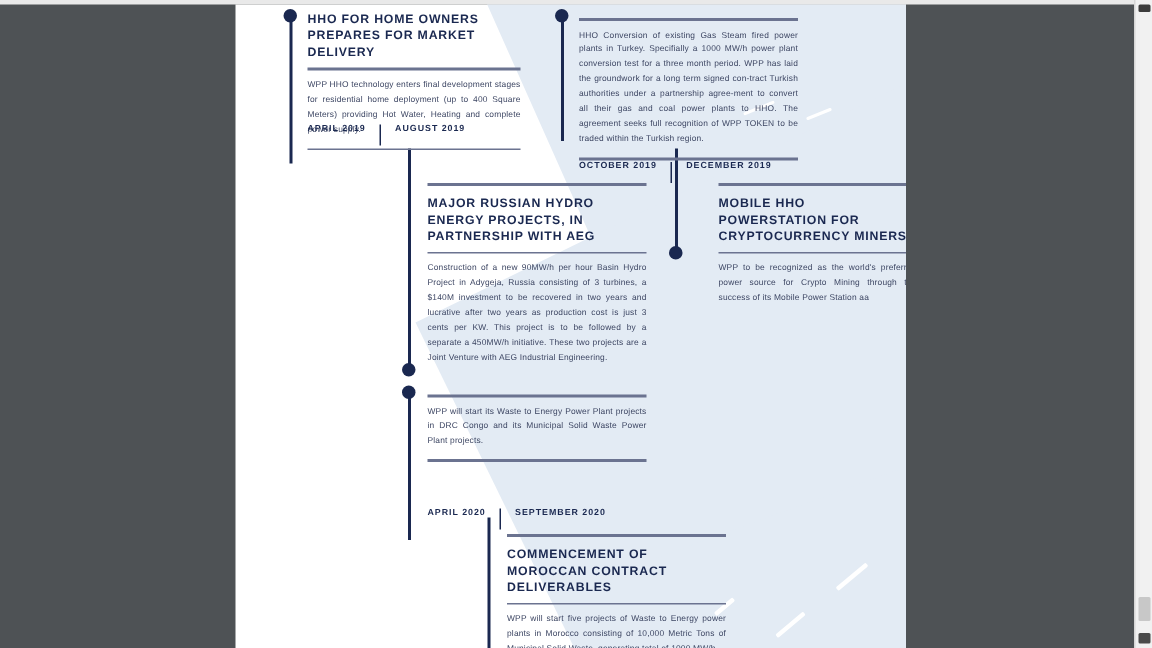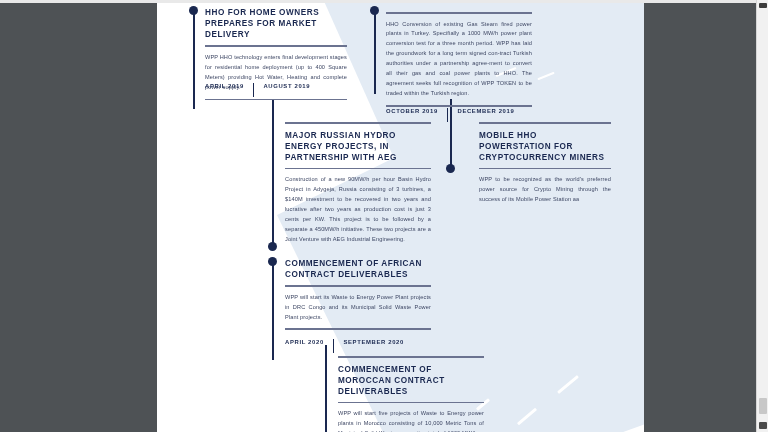--- a/index.html
+++ b/index.html
@@ -15,21 +15,21 @@
   
   .top-strip {
     position: absolute; left: 0; top: 0; width: 768px; height: 3px;
     background: #e9e9e9;
   }
 
   
   .page {
     position: absolute;
     left: 157px; top: 3px;
-    width: 487px; height: 429px;
+    width: 447px; height: 429px;
     background: #ffffff;
     overflow: hidden;
   }
 
   
   .deco { position: absolute; pointer-events: none; }
   .deco-band-1 {
     left: 150px; top: -40px;
     width: 460px; height: 230px;
     background: #e3ebf4;
@@ -206,21 +206,20 @@
     <div class="card" style="left:306px; top:119px; width:132px;margin-left:16px;">
         <div class="rule" style="margin-top:0;"></div>
       <div class="card-title">MOBILE HHO POWERSTATION FOR CRYPTOCURRENCY MINERS</div>
       <div class="rule"></div>
       <div class="card-body">WPP to be recognized as the world's preferred power source for Crypto Mining through the success of its Mobile Power Station aa</div>
     </div>
     <div class="tl-dot" style="left:289px; top:161px;"></div>
 
     <div class="tl-dot" style="left:111px; top:254px;"></div>
     <div class="card" style="left:128px; top:255px; width:146px;">
-      <div class="card-title">COMMENCEMENT OF AFRICAN CONTRACT DELIVERABLES</div>
       <div class="rule"></div>
       <div class="card-body">WPP will start its Waste to Energy Power Plant projects in DRC Congo and its Municipal Solid Waste Power Plant projects.</div>
       <div class="rule-bottom"></div>
     </div>
 
     <div class="date-row" style="left:128px; top:336px; height:14px;">
       <span class="date-lbl">APRIL 2020</span>
       <span class="date-sep"></span>
       <span class="date-lbl">SEPTEMBER 2020</span>
     </div>

